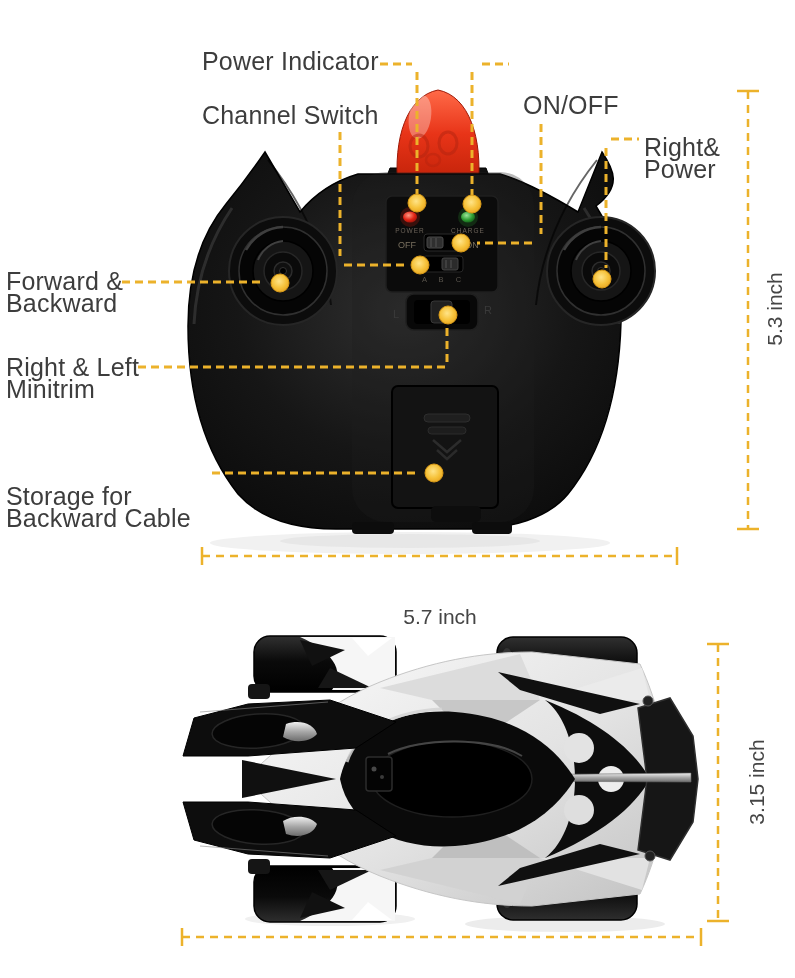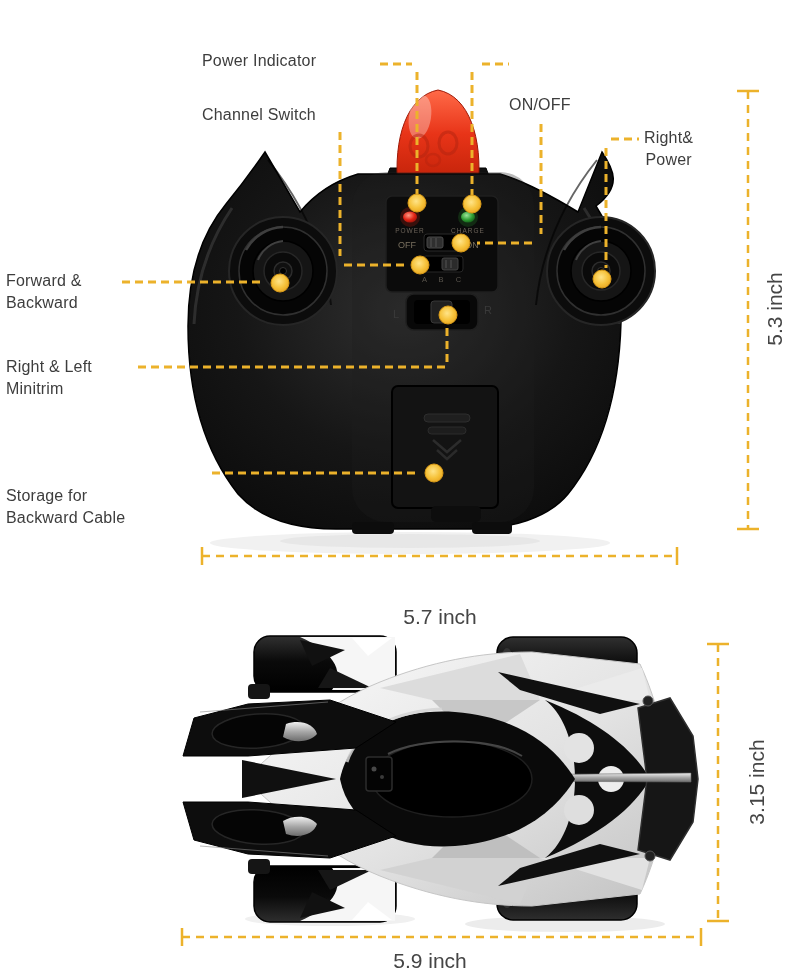--- a/index.html
+++ b/index.html
@@ -2,21 +2,21 @@
 <html><head>
 <meta charset="utf-8">
 <style>
   html,body{margin:0;padding:0;background:#fff;}
   #canvas{
     position:relative;width:795px;height:978px;background:#ffffff;
     font-family:"Liberation Sans", sans-serif;overflow:hidden;
   }
   #art{position:absolute;left:0;top:0;}
   .callout{
-    position:absolute;font-size:16px;line-height:22px;color:#3d3d3d;
+    position:absolute;font-size:25px;line-height:22px;color:#3d3d3d;
     letter-spacing:.2px;white-space:nowrap;
   }
   .callout span{display:block;}
   .dim{
     position:absolute;font-size:21px;color:#454545;text-align:center;
     white-space:nowrap;
   }
   .dim.vert{transform:rotate(-90deg);transform-origin:center center;}
   svg text{font-family:"Liberation Sans", sans-serif;}
 </style>
@@ -297,38 +297,37 @@
     <circle cx="434" cy="473" r="9"></circle>
   </g>
 </svg>
 
   <div class="callout" style="left:202px;top:50px;">
     <span>Power Indicator</span>
   </div>
   <div class="callout" style="left:202px;top:104px;">
     <span>Channel Switch</span>
   </div>
-  <div class="callout" style="left:509px;top:94px;">
+  <div class="callout" style="left:523px;top:94px;">
     <span>ON/OFF</span>
   </div>
-  <div class="callout" style="left:644px;top:127px;text-align:center;">
+  <div class="callout" style="left:644px;top:136px;">
     <span>Right&amp;</span>
     <span>Power</span>
   </div>
   <div class="callout" style="left:6px;top:356px;">
     <span>Right &amp; Left</span>
     <span>Minitrim</span>
   </div>
   <div class="callout" style="left:6px;top:270px;">
     <span>Forward &amp;</span>
     <span>Backward</span>
   </div>
   <div class="callout" style="left:6px;top:485px;">
     <span>Storage for</span>
     <span>Backward Cable</span>
   </div>
 
   <div class="dim" style="left:350px;top:566px;width:180px;margin-top:39px;">5.7 inch</div>
   <div class="dim vert" style="left:715px;top:297px;width:120px;height:24px;">5.3 inch</div>
-  <div class="dim" style="left:340px;top:949px;width:180px;">5.9 inch</div>
   <div class="dim vert" style="left:697px;top:770px;width:120px;height:24px;">3.15 inch</div>
 
 </div>
 
 </body></html>

